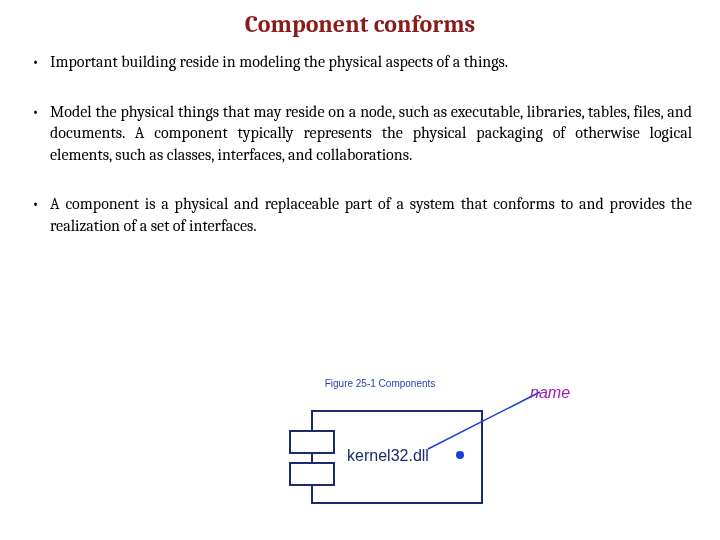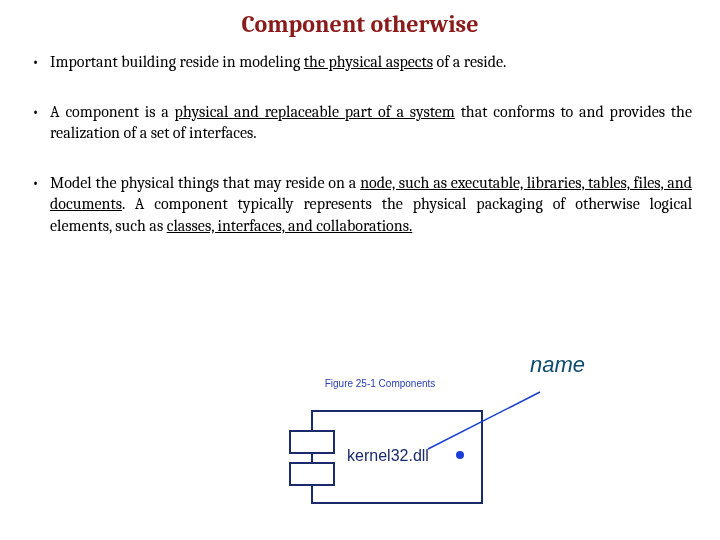--- a/index.html
+++ b/index.html
@@ -40,21 +40,21 @@
     text-align: justify;
   }
   ul.bullets > li::before {
     content: "•";
     position: absolute;
     left: 4px;
     top: 0;
     color: #000;
     font-size: 16px;
   }
-  .u { text-decoration: underline; }
+  .u { }
   .figure-wrap {
     position: absolute;
     left: 230px;
     top: 378px;
     width: 300px;
     text-align: center;
   }
   .fig-caption {
     color: #2a3fb0;
     font-family: Arial, sans-serif;
@@ -62,43 +62,43 @@
     font-weight: 400;
     margin-bottom: 14px;
   }
   svg.component-svg {
     display: block;
     margin: 0 auto;
   }
   .name-label {
     position: absolute;
     left: 530px;
-    top: 352px;
-    color: #0c4a6e;
+    top: 384px;
+    color: #a21caf;
     font-family: Arial, sans-serif;
-    font-size: 22px;
+    font-size: 16px;
     font-style: italic;
   }
 </style>
 </head>
 <body>
 
 <div class="slide">
 
-  <div class="title">Component otherwise</div>
+  <div class="title">Component conforms</div>
 
   <ul class="bullets">
     <li>
-      <span>Important building reside in modeling </span><span class="u">the physical aspects</span><span> of a reside.</span>
+      <span>Important building reside in modeling </span><span class="u">the physical aspects</span><span> of a things.</span>
+    </li>
+    <li>
+      <span>Model the physical things that may reside on a </span><span class="u">node, such as executable, libraries, tables, files, and documents</span><span>. A component typically represents the physical packaging of otherwise logical elements, such as </span><span class="u">classes, interfaces, and collaborations.</span>
     </li>
     <li>
       <span> A component is a </span><span class="u">physical and replaceable part of a system</span><span> that conforms to and provides the realization of a set of interfaces.</span>
-    </li>
-    <li>
-      <span>Model the physical things that may reside on a </span><span class="u">node, such as executable, libraries, tables, files, and documents</span><span>. A component typically represents the physical packaging of otherwise logical elements, such as </span><span class="u">classes, interfaces, and collaborations.</span>
     </li>
   </ul>
 
   <div class="figure-wrap">
     <div class="fig-caption">Figure 25-1 Components</div>
     <svg class="component-svg" width="220" height="110" viewBox="0 0 220 110">
 
       <rect x="42" y="8" width="170" height="92" fill="#ffffff" stroke="#1a2a6a" stroke-width="2"></rect>
 
       <rect x="20" y="28" width="44" height="22" fill="#ffffff" stroke="#1a2a6a" stroke-width="2"></rect>

